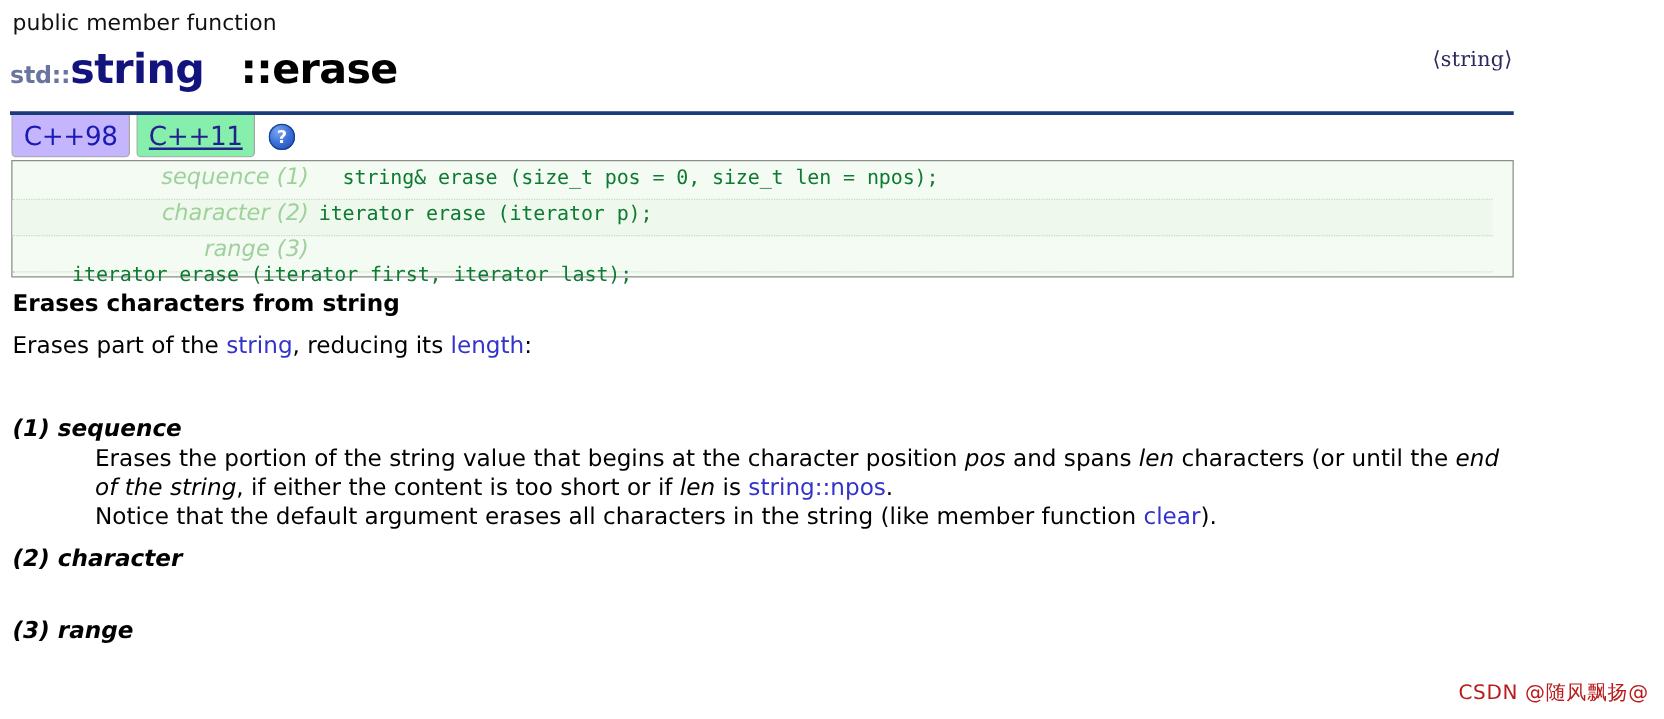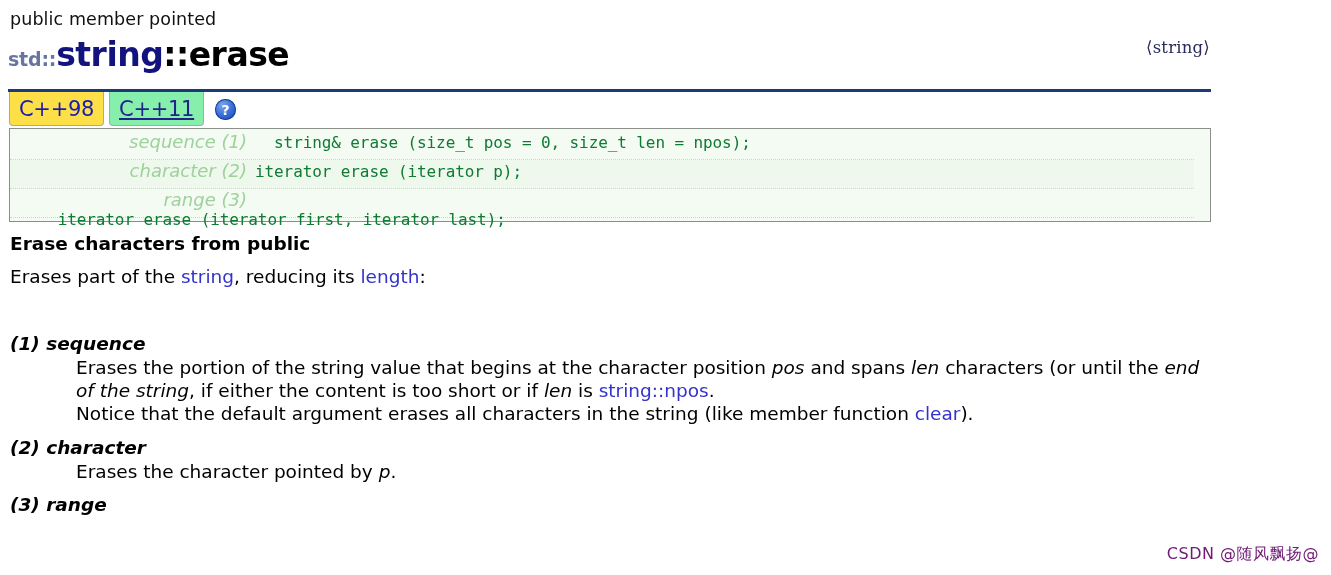--- a/index.html
+++ b/index.html
@@ -52,20 +52,21 @@
     font-size: 33px;
     font-weight: bold;
     color: #13137e;
     letter-spacing: -0.5px;
   }
   .title .mem {
     font-size: 33px;
     font-weight: bold;
     color: #000000;
     letter-spacing: -0.5px;
+    margin-left: 29px;
   }
 
   .header-include {
     position: absolute;
     right: 121px;
     top: 38px;
     font-family: "DejaVu Serif", "Liberation Serif", serif;
     font-size: 16.5px;
     color: #2a2a5e;
     letter-spacing: 0.2px;
@@ -95,21 +96,21 @@
     padding: 0 9px;
     display: flex;
     align-items: center;
     border: 1px solid #a8a8a8;
     border-top: none;
     border-radius: 0 0 4px 4px;
     font-size: 21px;
     color: #1a1ab0;
     letter-spacing: -0.3px;
     margin-right: 5px;
-    background: #fde047;
+    background: #c4b5fd;
   }
   .tab.inactive {
     background: #86efac;
     color: #22228c;
     text-decoration: underline;
   }
 
   .helpicon {
     width: 21px;
     height: 21px;
@@ -200,31 +201,31 @@
     line-height: 23px;
     color: #000000;
     width: 1140px;
   }
 
   .watermark {
     position: absolute;
     right: 12px;
     bottom: 10px;
     font-size: 16px;
-    color: #701a75;
+    color: #b91c1c;
     letter-spacing: 0.5px;
     white-space: nowrap;
   }
 </style>
 </head>
 <body>
 
 <div class="page">
 
-  <div class="kicker">public member pointed</div>
+  <div class="kicker">public member function</div>
 
   <div class="title">
     <span class="ns">std::</span><span class="cls">string</span><span class="mem">::erase</span>
   </div>
 
   <div class="header-include">⟨string⟩</div>
 
   <div class="tabrule"></div>
 
   <div class="tabs">
@@ -241,34 +242,31 @@
     <div class="sigrow alt">
       <div class="siglabel">character (2)</div>
       <div class="sigcode">iterator erase (iterator p);</div>
     </div>
     <div class="sigrow">
       <div class="siglabel">range (3)</div>
       <div class="sigcode">     iterator erase (iterator first, iterator last);</div>
     </div>
   </div>
 
-  <div class="sectitle" style="top:233px">Erase characters from public</div>
+  <div class="sectitle" style="top:233px">Erases characters from string</div>
 
   <div class="lead" style="top:266px">
     <span>Erases part of the </span><span class="lnk">string</span><span>, reducing its </span><span class="lnk">length</span><span>:</span>
   </div>
 
   <div class="variant-head" style="top:333px">(1) sequence</div>
   <div class="variant-body" style="top:356px">
     <div><span>Erases the portion of the string value that begins at the character position </span><span style="font-style: italic;">pos</span><span> and spans </span><span style="font-style: italic;">len</span><span> characters (or until the </span><span style="font-style: italic;">end of the string</span><span>, if either the content is too short or if </span><span style="font-style: italic;">len</span><span> is </span><span class="lnk">string::npos</span><span>.</span></div>
     <div><span>Notice that the default argument erases all characters in the string (like member function </span><span class="lnk">clear</span><span>).</span></div>
   </div>
 
   <div class="variant-head" style="top:437px">(2) character</div>
-  <div class="variant-body" style="top:460px">
-    <div><span>Erases the character pointed by </span><span style="font-style: italic;">p</span><span>.</span></div>
-  </div>
 
   <div class="variant-head" style="top:494px">(3) range</div>
 
   <div class="watermark">CSDN @随风飘扬@</div>
 
 </div>
 
 </body></html>

